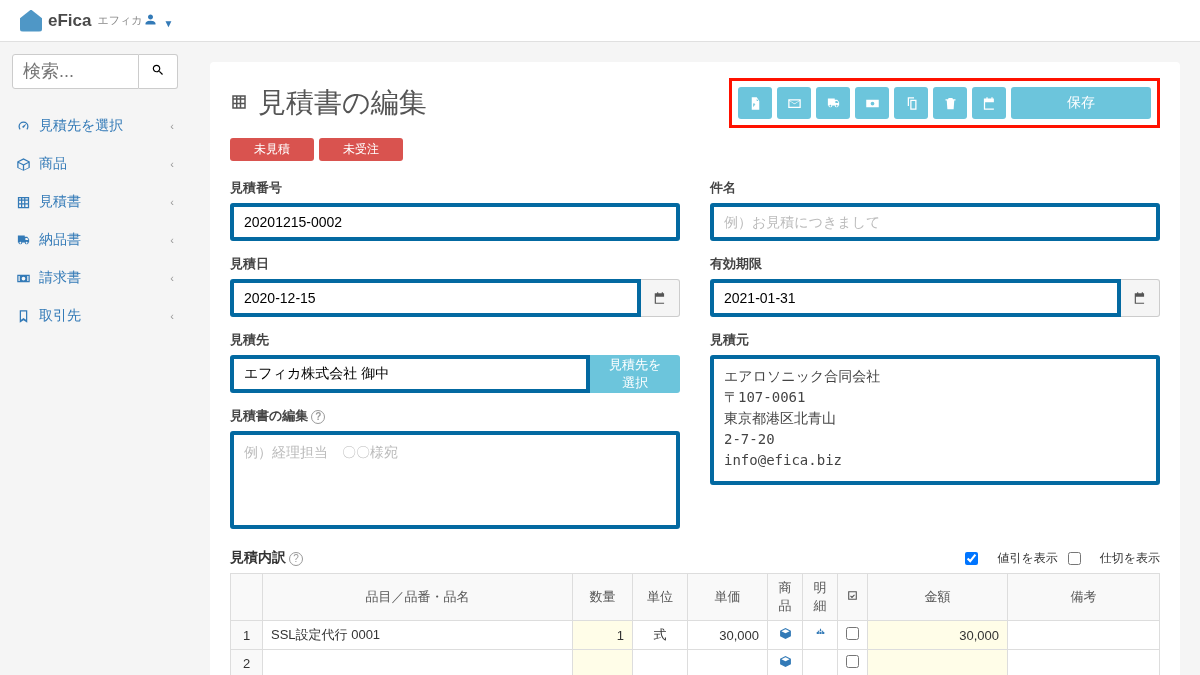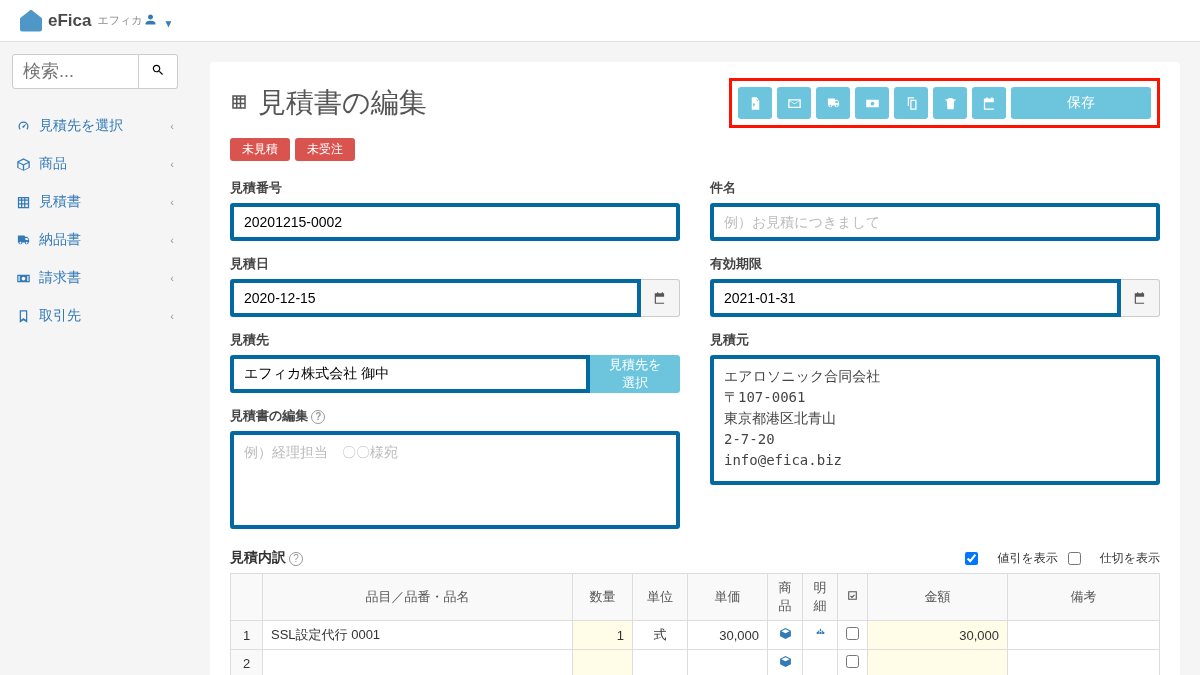--- a/index.html
+++ b/index.html
@@ -24,21 +24,21 @@
 .card { background: #fff; padding: 16px 20px; border-radius: 4px; }
 .page-head { display: flex; align-items: center; justify-content: space-between; margin-bottom: 10px; }
 .page-title-wrap { display: flex; align-items: center; gap: 10px; }
 .page-title { font-size: 28px; font-weight: 400; color: #555; }
 .title-icon svg { width: 18px; height: 18px; fill: #555; }
 .action-bar { display: flex; gap: 5px; border: 3px solid #f10; padding: 6px; margin-left: 32px; }
 .act-btn { background: #6cc5dc; border: none; width: 34px; height: 32px; border-radius: 3px; display: flex; align-items: center; justify-content: center; cursor: pointer; }
 .act-btn svg { width: 15px; height: 15px; fill: #fff; }
 .act-btn.save { width: 140px; color: #fff; font-size: 14px; }
 .badges { display: flex; gap: 5px; margin-bottom: 18px; }
-.badge { background: #d9534f; color: #fff; font-size: 12px; padding: 3px 12px; border-radius: 3px; }
+.badge { background: #d9534f; color: #fff; font-size: 12px; padding: 3px 24px; border-radius: 3px; }
 .form-grid { display: grid; grid-template-columns: 1fr 1fr; gap: 14px 30px; margin-bottom: 20px; }
 .fg { display: flex; flex-direction: column; gap: 6px; }
 .fg label { font-size: 13px; font-weight: bold; color: #444; }
 .ip { border: 4px solid #0369a1; padding: 7px 10px; font-size: 14px; border-radius: 3px; background: #fff; width: 100%; }
 .ip::placeholder { color: #bbb; }
 .ip-group { display: flex; }
 .ip-group .ip { border-radius: 3px 0 0 3px; }
 .ip-addon { border: 1px solid #ccc; border-left: 0; background: #f5f5f5; padding: 0 12px; border-radius: 0 3px 3px 0; display: flex; align-items: center; }
 .ip-addon svg { width: 14px; height: 14px; fill: #555; }
 .ip-btn { background: #6cc5dc; color: #fff; border: none; padding: 0 14px; font-size: 13px; border-radius: 0 3px 3px 0; cursor: pointer; }

